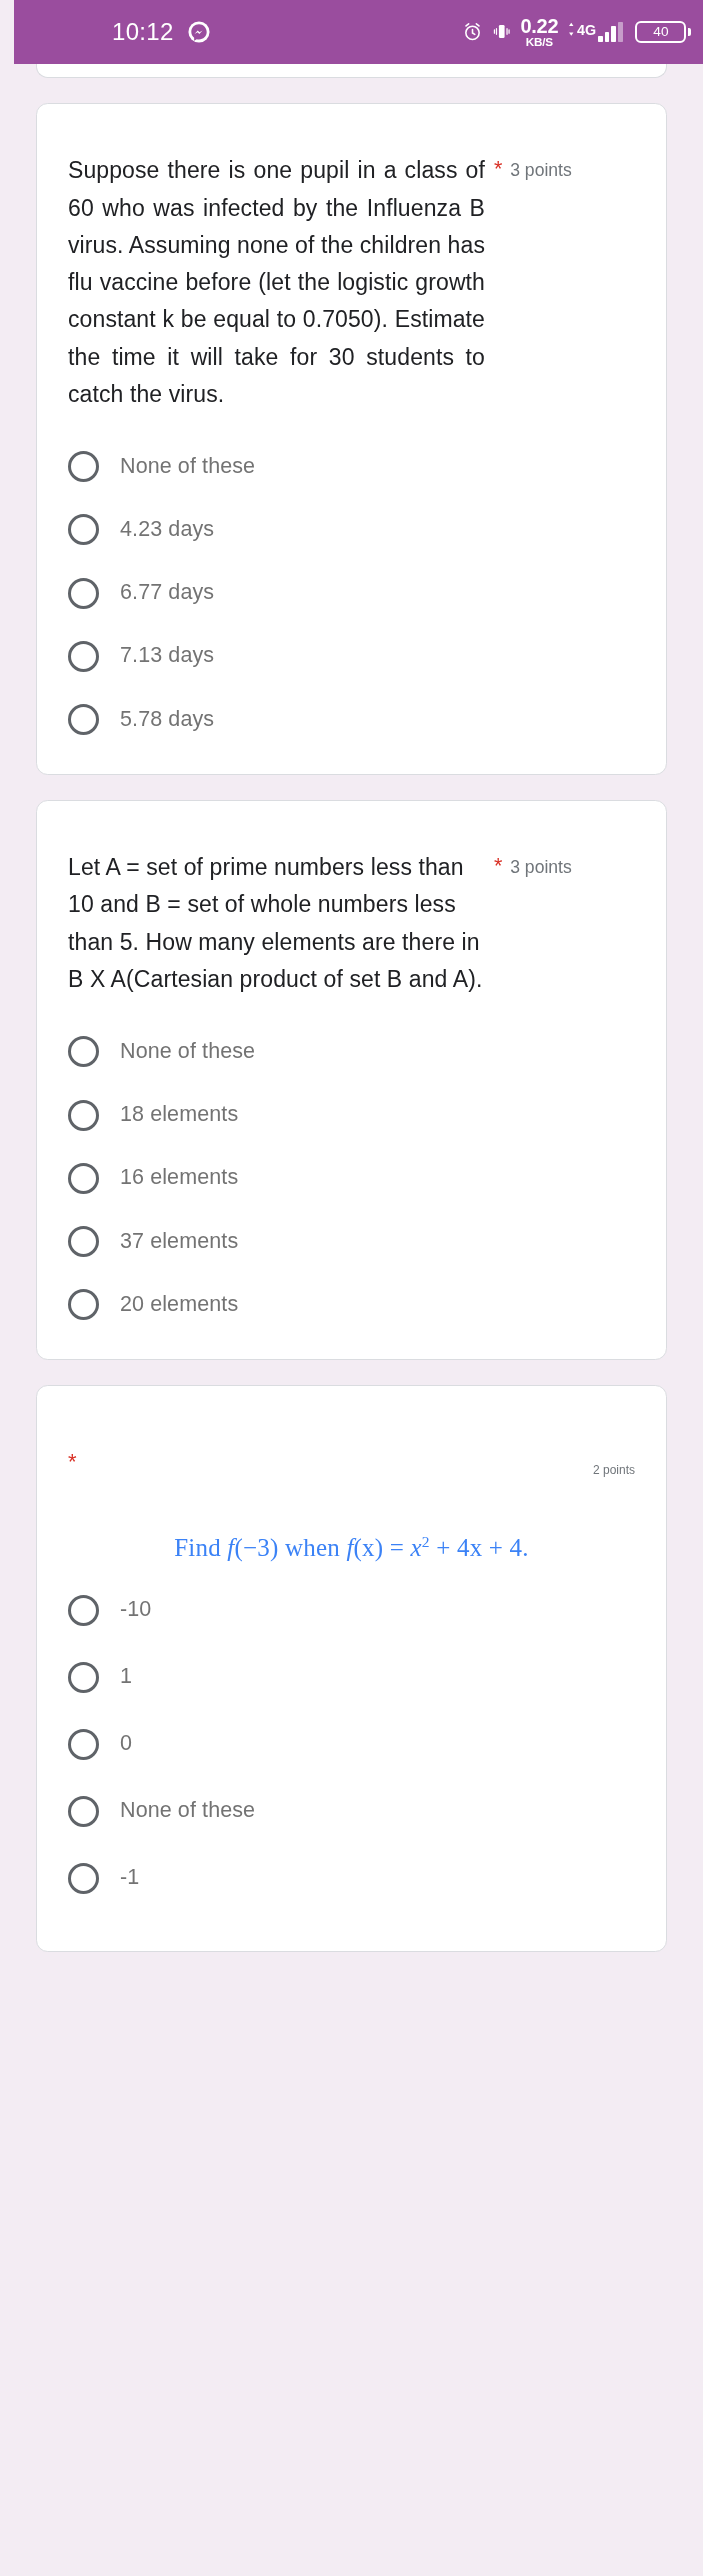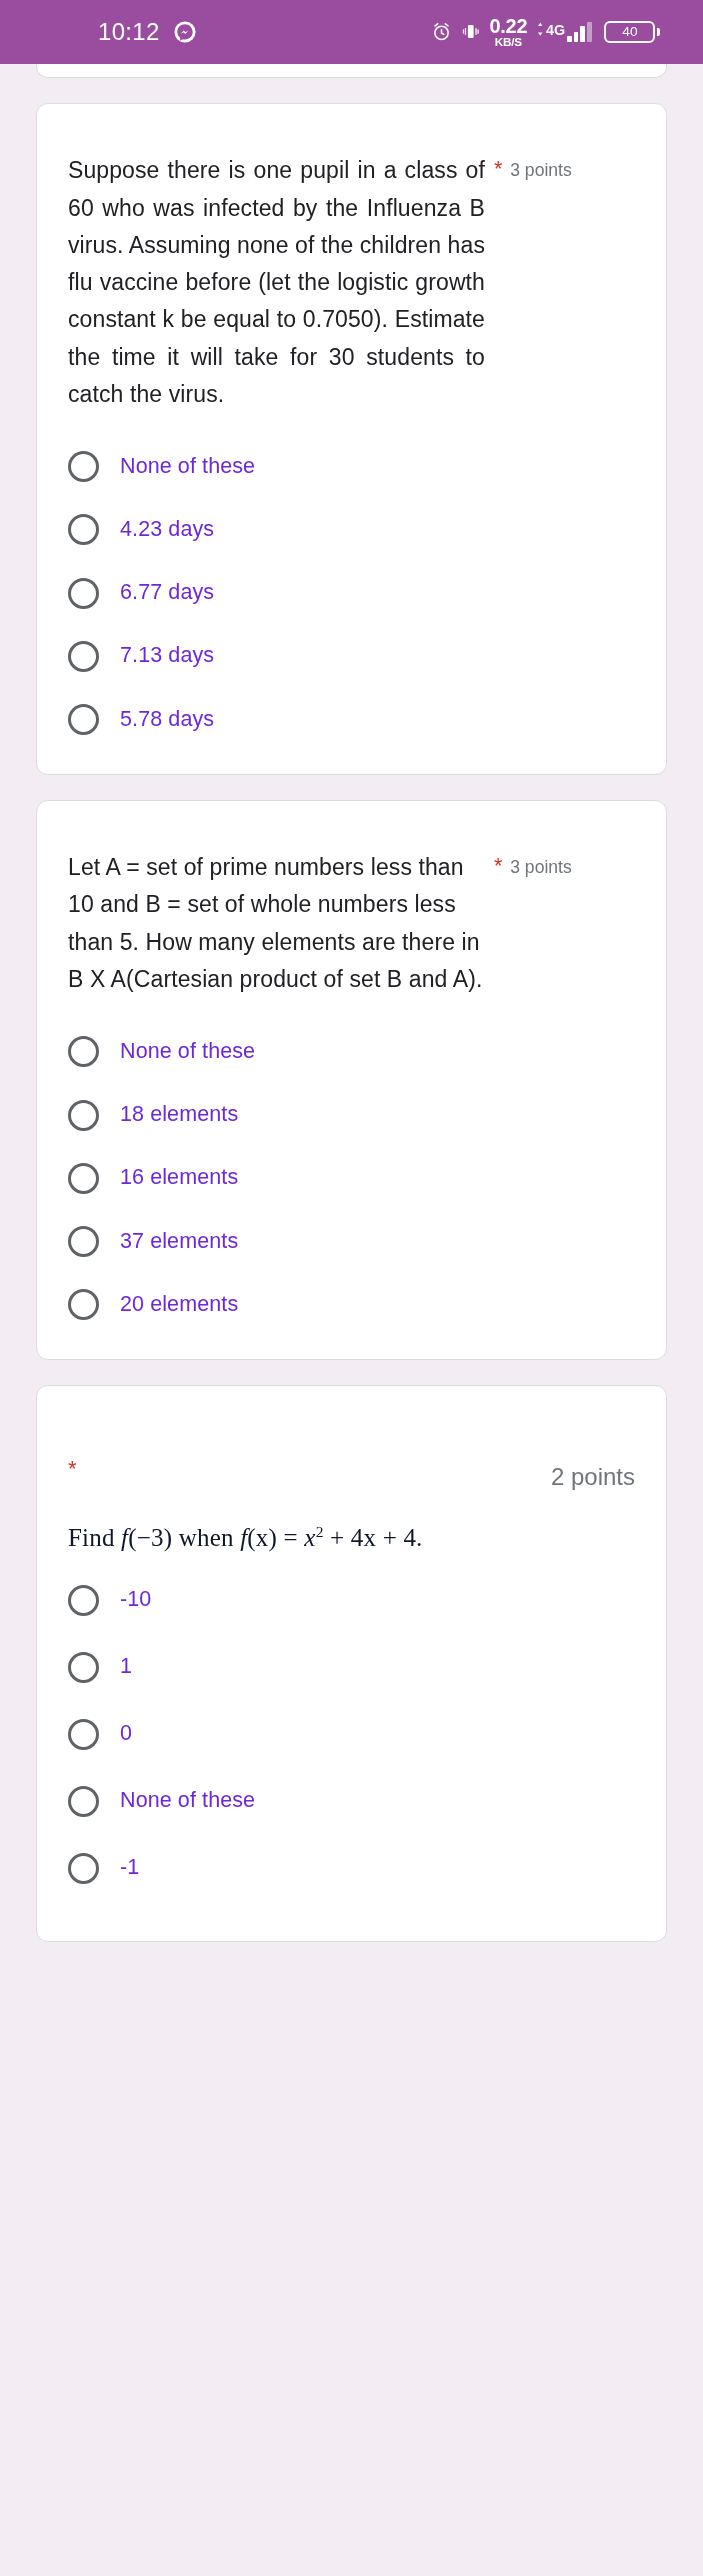--- a/index.html
+++ b/index.html
@@ -11,22 +11,23 @@
   }
   body { width: 703px; min-height: 2576px; position: relative; overflow-x: hidden; }
 
   
   .statusbar {
     height: 64px;
     background: #9a4d9e;
     display: flex;
     align-items: center;
     justify-content: space-between;
-    padding: 0 43px 0 98px;
+    padding: 0 12px 0 98px;
     color: #ffffff;
+    margin-left: 14px;
   }
   .sb-left { display: flex; align-items: center; gap: 14.3px; }
   .sb-time { font-size: 24px; font-weight: 400; letter-spacing: 0.3px; line-height: 1; }
   .sb-right { display: flex; align-items: center; gap: 9px; }
 
   .msgr-icon { width: 22px; height: 22px; display:block; }
   .alarm-icon { width: 21px; height: 21px; display:block; }
   .vibrate-icon { width: 19.5px; height: 21px; display:block; }
   .netspeed {
     display: flex; flex-direction: column; align-items: center;
@@ -99,30 +100,31 @@
   .points-label { color: #70757a; font-size: 17.6px; white-space: nowrap; }
 
   
   .q-head-split {
     display: flex;
     align-items: center;
     justify-content: space-between;
     padding-top: 11.7px;
   }
   .q-head-split .req-star { font-size: 22px; }
-  .q-head-split .points-label { font-size: 24px; margin-top: 17px; }
+  .q-head-split .points-label { font-size: 12px; margin-top: 17px; }
 
   
   .formula {
     font-family: "Liberation Serif", "DejaVu Serif", serif;
     font-size: 25px;
-    color: #0f172a;
-    margin-top: 32px;
+    color: #3b82f6;
+    margin-top: 56px;
     letter-spacing: 0.2px;
     white-space: nowrap;
+    text-align: center;
   }
   .formula i { font-style: italic; }
   .formula sup { font-size: 0.62em; vertical-align: super; }
 
   
   .options { margin-top: 29px; }
   .option {
     display: flex;
     align-items: center;
     gap: 21px;
@@ -132,21 +134,21 @@
   .option:last-child { margin-bottom: 0; }
   .radio {
     flex: 0 0 auto;
     width: 31px; height: 31px;
     border: 3.3px solid #5f6368;
     border-radius: 50%;
     background: #fff;
   }
   .opt-label {
     font-size: 21.5px;
-    color: #6d28d9;
+    color: #737373;
     line-height: 1.3;
     letter-spacing: 0.1px;
   }
 
   .q3-options { margin-top: 23.4px; }
   .q3-options .option { margin-bottom: 18px; }
 </style>
 </head>
 <body>
 

